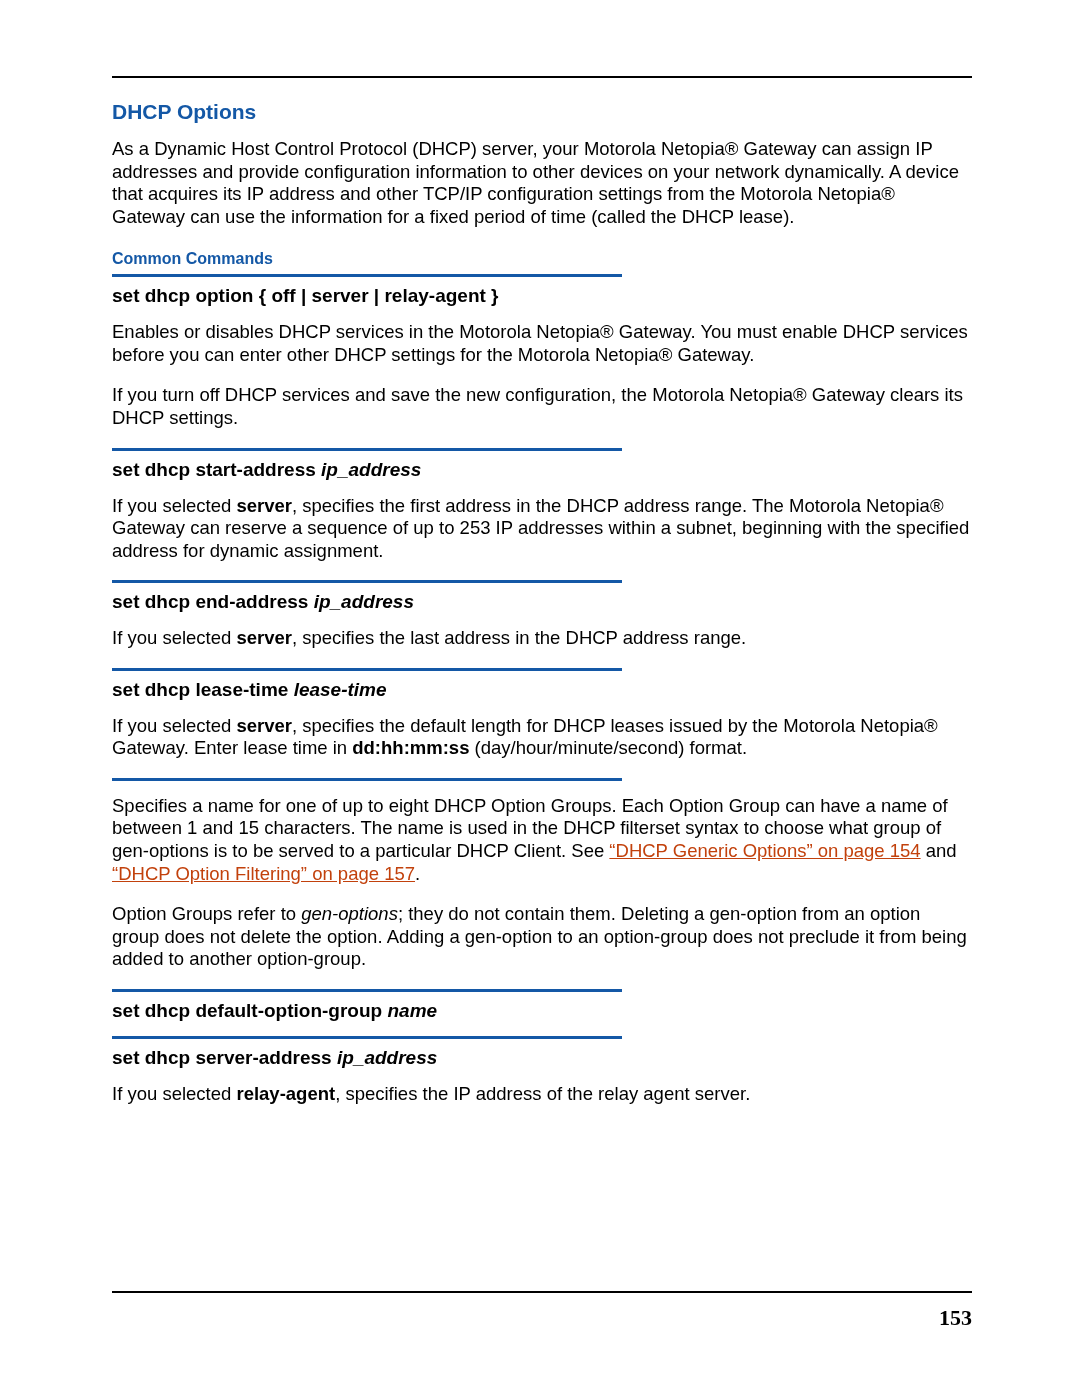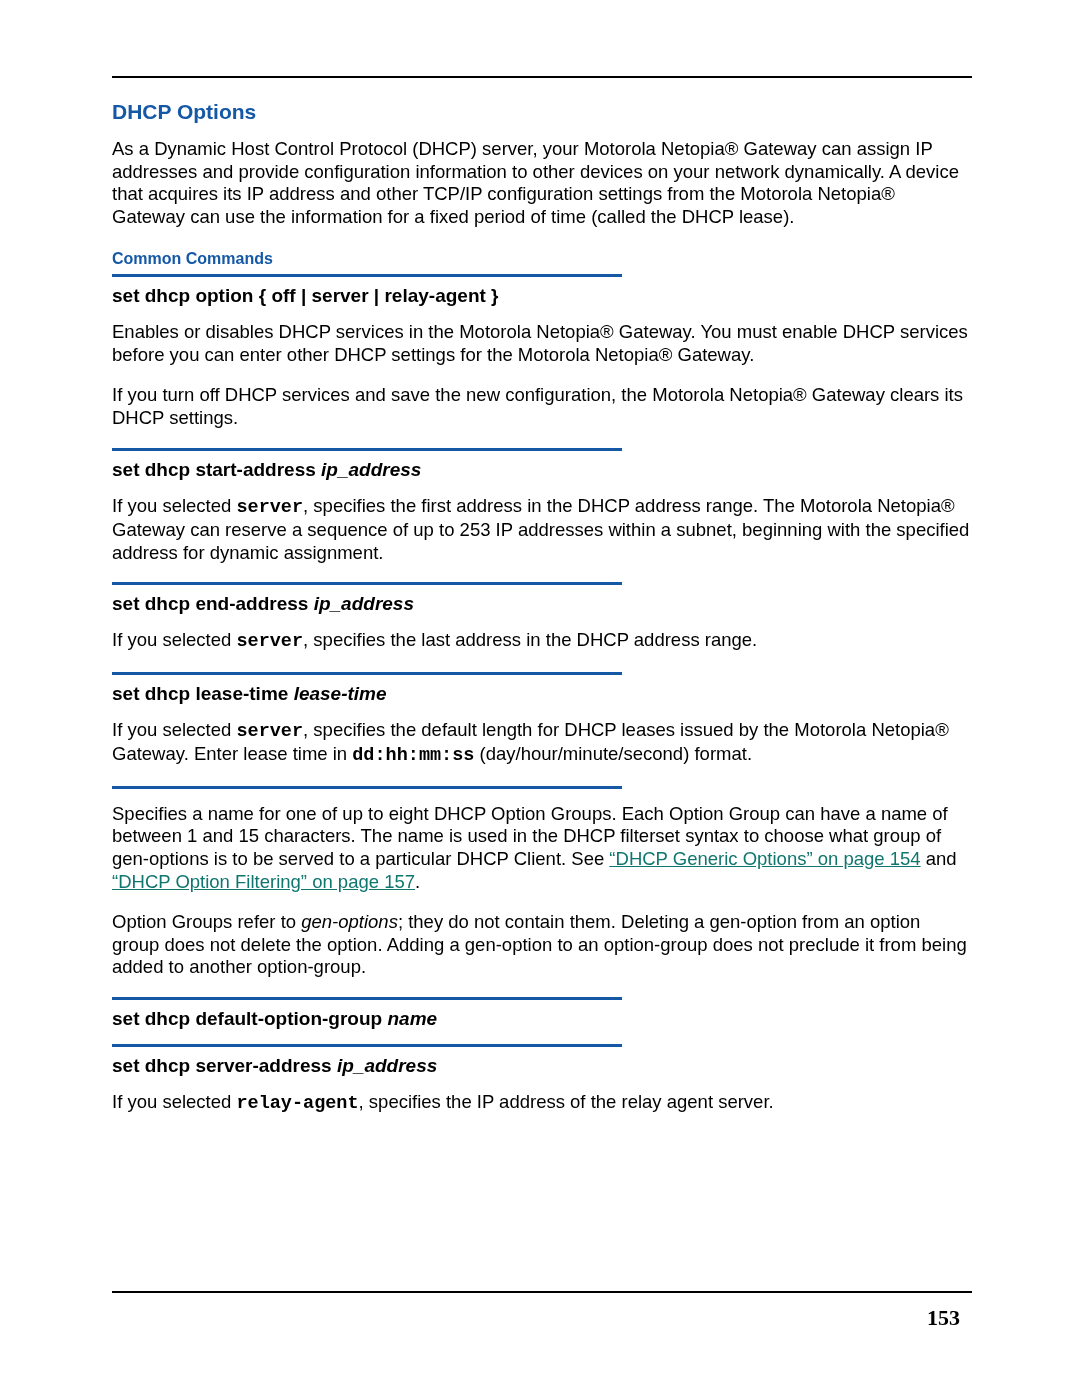--- a/index.html
+++ b/index.html
@@ -45,31 +45,31 @@
   }
   .cmd-heading {
     font-weight: bold;
     font-size: 19px;
     margin: 0 0 14px 0;
   }
   .cmd-heading .param {
     font-style: italic;
   }
   .mono {
-    font-family: Liberation Mono, monospace;
+    font-family: Liberation Sans, sans-serif;
     font-weight: bold;
   }
   .link {
-    color: #0f766e;
+    color: #c2410c;
     text-decoration: underline;
   }
   .page-num {
     position: absolute;
     bottom: 66px;
-    right: 120px;
+    right: 108px;
     font-family: "Times New Roman", Times, serif;
     font-weight: bold;
     font-size: 22px;
   }
   .bottom-rule {
     position: absolute;
     left: 112px;
     right: 108px;
     bottom: 104px;
     border-top: 2px solid #000;

